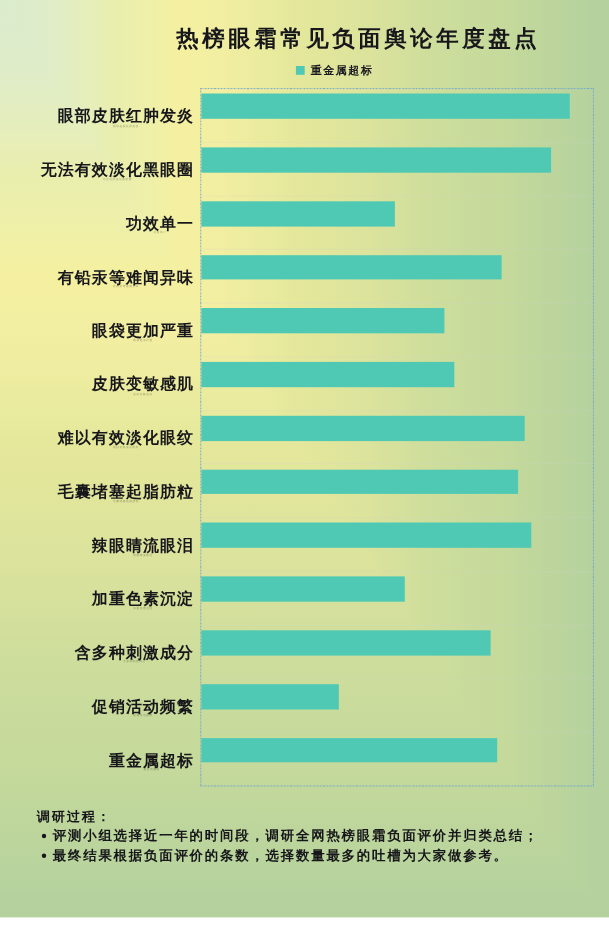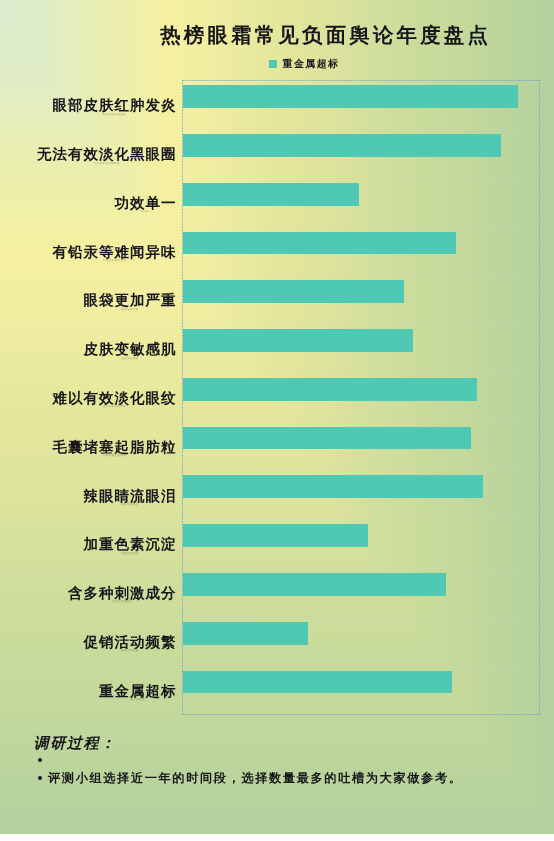--- a/index.html
+++ b/index.html
@@ -29,21 +29,21 @@
   .dash-v{top:0;height:635px;width:1px;
     background:repeating-linear-gradient(to bottom, var(--dc) 0 1px, var(--dc2) 1px 3px);}
   .grid{position:absolute;left:1px;width:357px;height:1px;background:rgba(208,208,208,0.22);}
   .bar{position:absolute;height:22.8px;background:#4fc9b4;}
   .cat{position:absolute;right:377.5px;text-align:right;font-size:14.5px;font-weight:600;
        color:#17171b;letter-spacing:1.0px;white-space:nowrap;}
   .catwm{position:absolute;right:377.5px;text-align:right;font-size:2.4px;font-weight:600;
        color:rgba(20,20,20,0.26);letter-spacing:0.55px;white-space:nowrap;}
   .foot{position:absolute;left:0;top:0;width:554px;height:100%;
         font-weight:600;color:#17171b;}
-  .foot .fh{position:absolute;left:33.5px;top:734px;font-size:15px;letter-spacing:1.63px;white-space:nowrap;font-style:italic;}
+  .foot .fh{position:absolute;left:33.5px;top:734px;font-size:12px;letter-spacing:1.63px;white-space:nowrap;}
   .foot .fl{position:absolute;left:48px;font-size:12.2px;letter-spacing:1.63px;white-space:nowrap;}
   .foot .fl1{top:752.3px;}
   .foot .fl2{top:770px;}
   .foot .bullet{position:absolute;left:38px;width:4px;height:4px;border-radius:50%;background:#17171b;}
   .foot .b1{top:757.8px;}
   .foot .b2{top:775.6px;}
 </style>
 </head>
 <body>
 
@@ -110,17 +110,18 @@
       <div class="cat" style="top: 584.077px;">含多种刺激成分</div>
       <div class="catwm" style="top: 600.477px; right: 421.453px;">含多种刺激成分</div>
       <div class="cat" style="top: 632.846px;">促销活动频繁</div>
       <div class="catwm" style="top: 649.246px; right: 415.172px;">促销活动频繁</div>
       <div class="cat" style="top: 681.615px;">重金属超标</div>
       <div class="catwm" style="top: 698.015px; right: 408.898px;">重金属超标</div>
     </div>
   <div class="foot">
     <div class="fh">调研过程：</div>
     <span class="bullet b1"></span>
+    <div class="fl fl1">评测小组选择近一年的时间段，调研全网热榜眼霜负面评价并归类总结；</div>
     <span class="bullet b2"></span>
-    <div class="fl fl2">评测小组选择近一年的时间段，选择数量最多的吐槽为大家做参考。</div>
+    <div class="fl fl2">最终结果根据负面评价的条数，选择数量最多的吐槽为大家做参考。</div>
   </div>
   <div class="whitestrip"></div>
 </div>
 
 </body></html>

